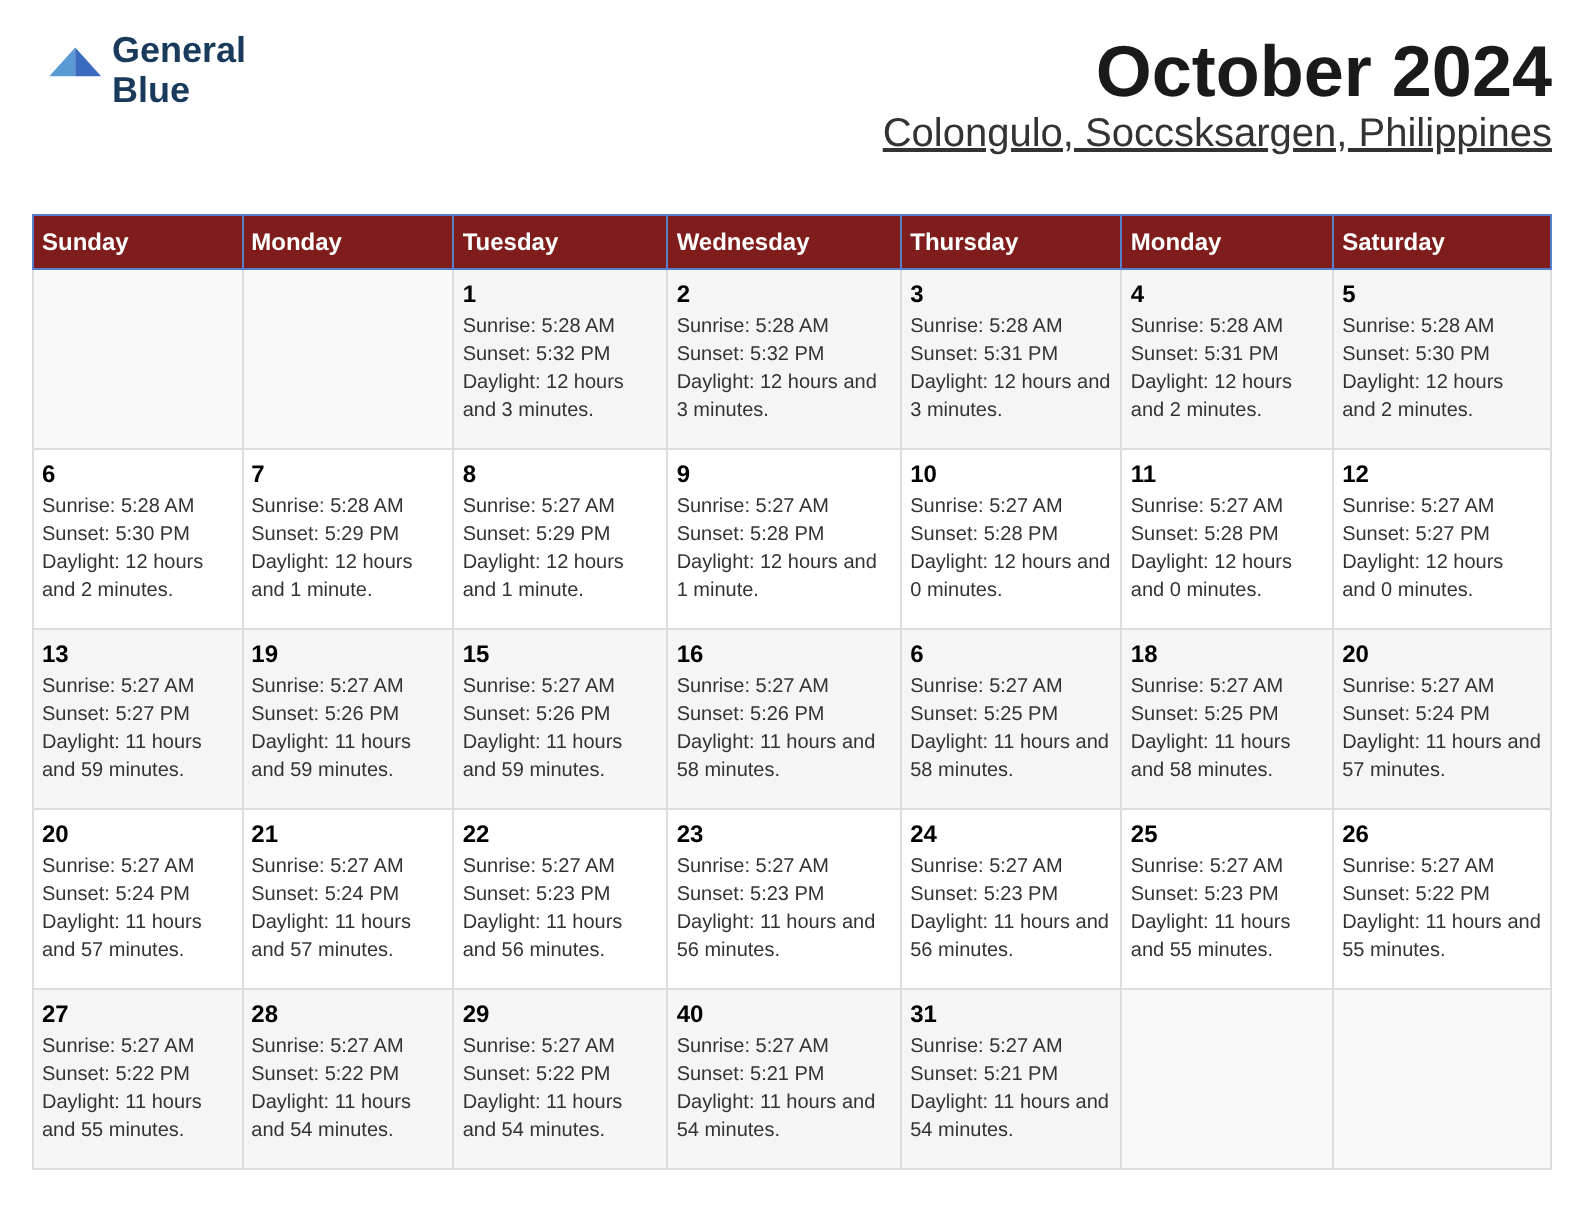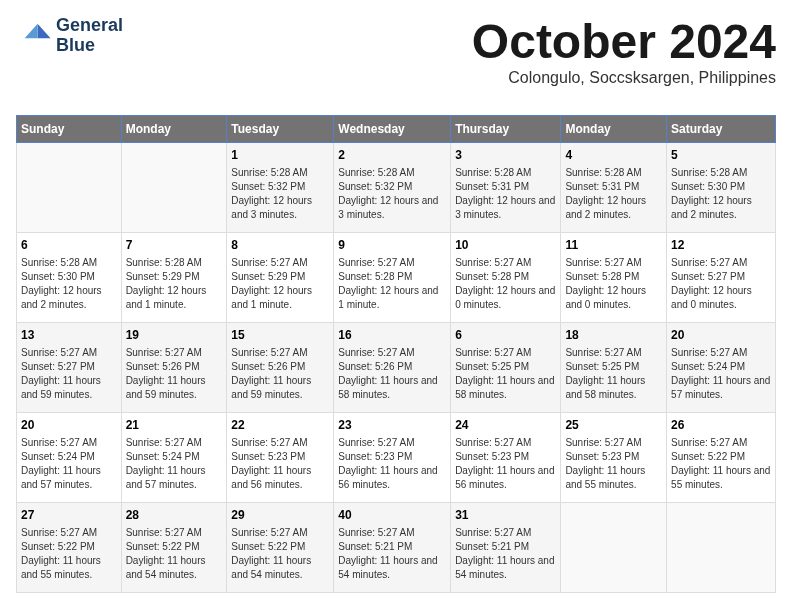--- a/index.html
+++ b/index.html
@@ -31,36 +31,37 @@
       display: block;
     }
     .logo-icon {
       width: 36px;
       height: 36px;
     }
     .title-section {
       text-align: right;
     }
     .month-title {
-      font-size: 48px;
+      font-size: 36px;
       font-weight: bold;
       color: #1a1a1a;
       line-height: 1.1;
     }
     .location-title {
-      font-size: 16px;
+      font-size: 20px;
       color: #333;
+      text-decoration: underline;
     }
     table {
       width: 100%;
       border-collapse: collapse;
       font-size: 10.5px;
     }
     thead tr {
-      background-color: #737373;
+      background-color: #7f1d1d;
       color: white;
     }
     thead th {
       padding: 6px 4px;
       text-align: left;
       font-weight: bold;
       font-size: 12px;
       border: 1px solid #5580cc;
     }
     tbody tr {

